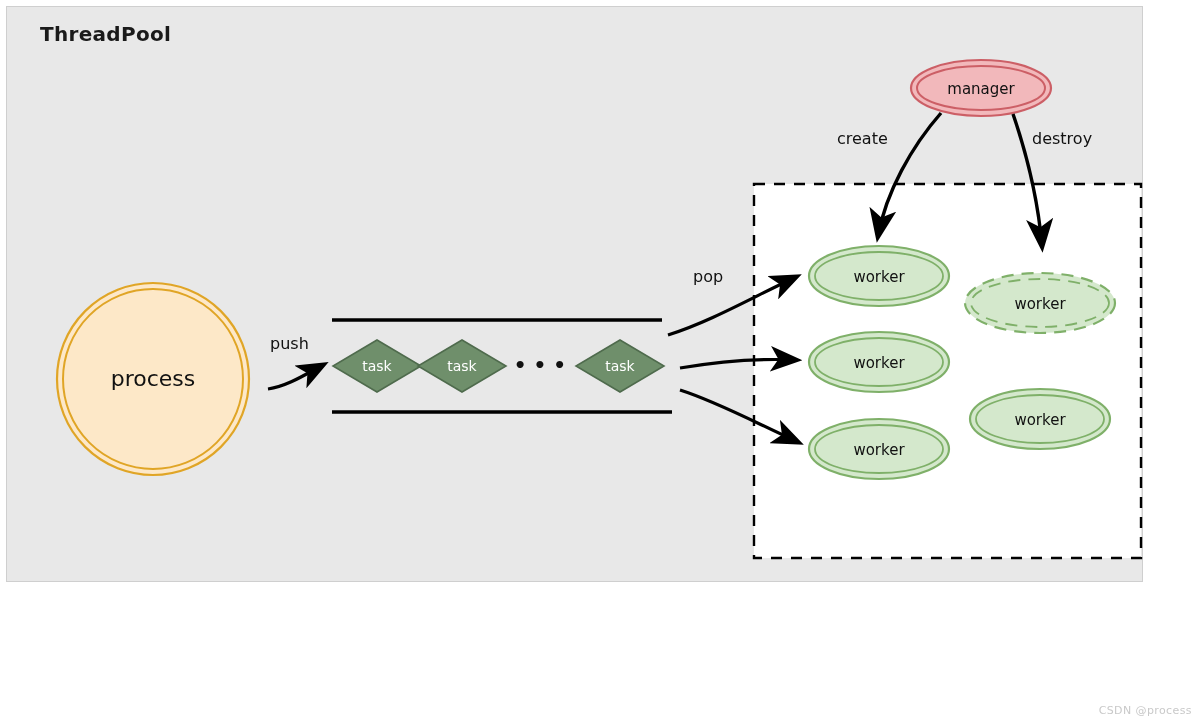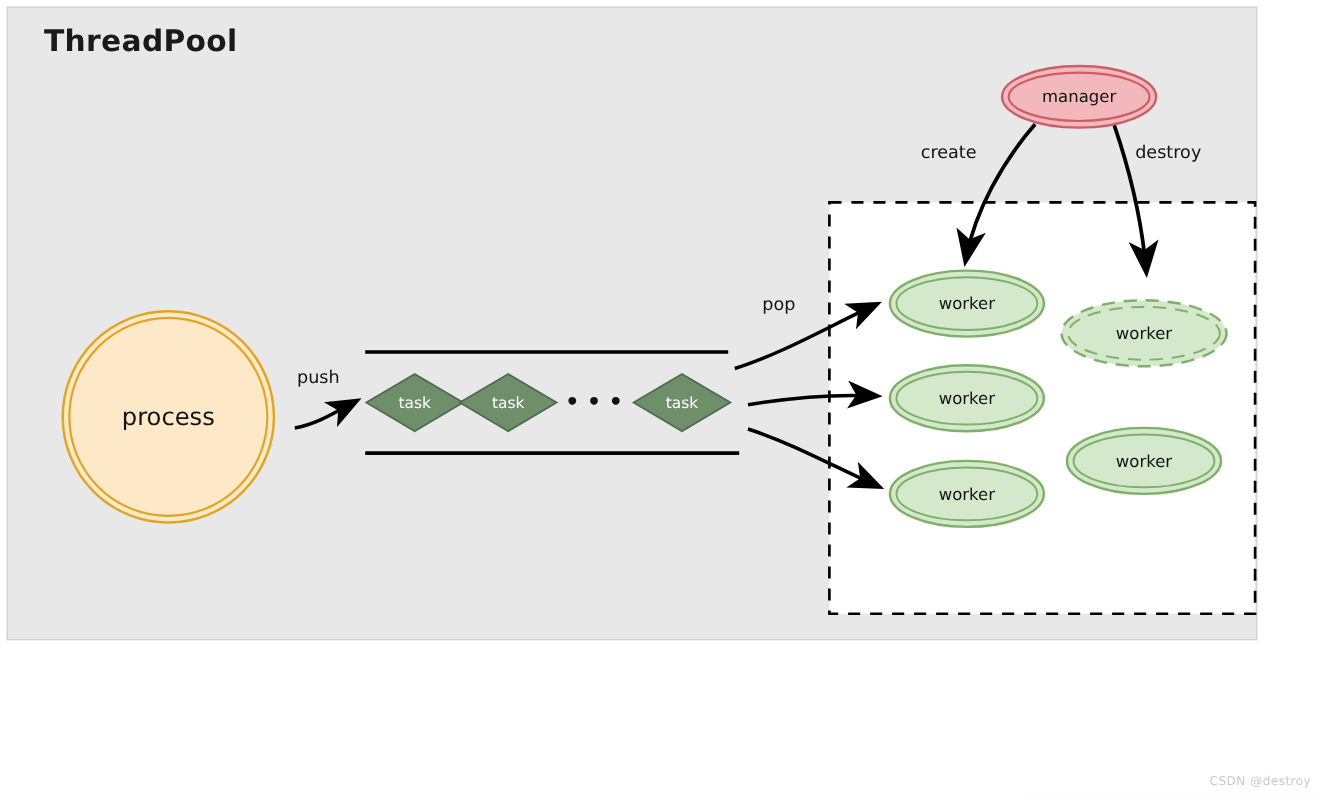--- a/index.html
+++ b/index.html
@@ -22,21 +22,21 @@
     width: 1137px;
     height: 576px;
     background: #e8e8e8;
     border: 1px solid #cfcfcf;
     box-sizing: border-box;
   }
   #diagram-title {
     position: absolute;
     left: 40px;
     top: 22px;
-    font-size: 27px;
+    font-size: 20px;
     font-weight: bold;
     color: #1a1a1a;
     letter-spacing: 0.3px;
     font-family: "DejaVu Sans", sans-serif;
     white-space: nowrap;
   }
   svg#diagram-svg {
     position: absolute;
     left: 0;
     top: 0;
@@ -152,15 +152,15 @@
     </g>
 
     <g>
       <ellipse cx="879" cy="449" rx="70" ry="30" fill="#d4e8cc" stroke="#7fb069" stroke-width="2.2"></ellipse>
       <ellipse cx="879" cy="449" rx="64" ry="24" fill="#d4e8cc" stroke="#7fb069" stroke-width="1.8"></ellipse>
       <text class="node-label" x="879" y="450" font-size="15" fill="#111111">worker</text>
     </g>
 
   </svg>
 
-  <div id="watermark">CSDN @destroy</div>
+  <div id="watermark">CSDN @process</div>
 
 </div>
 
 </body></html>

